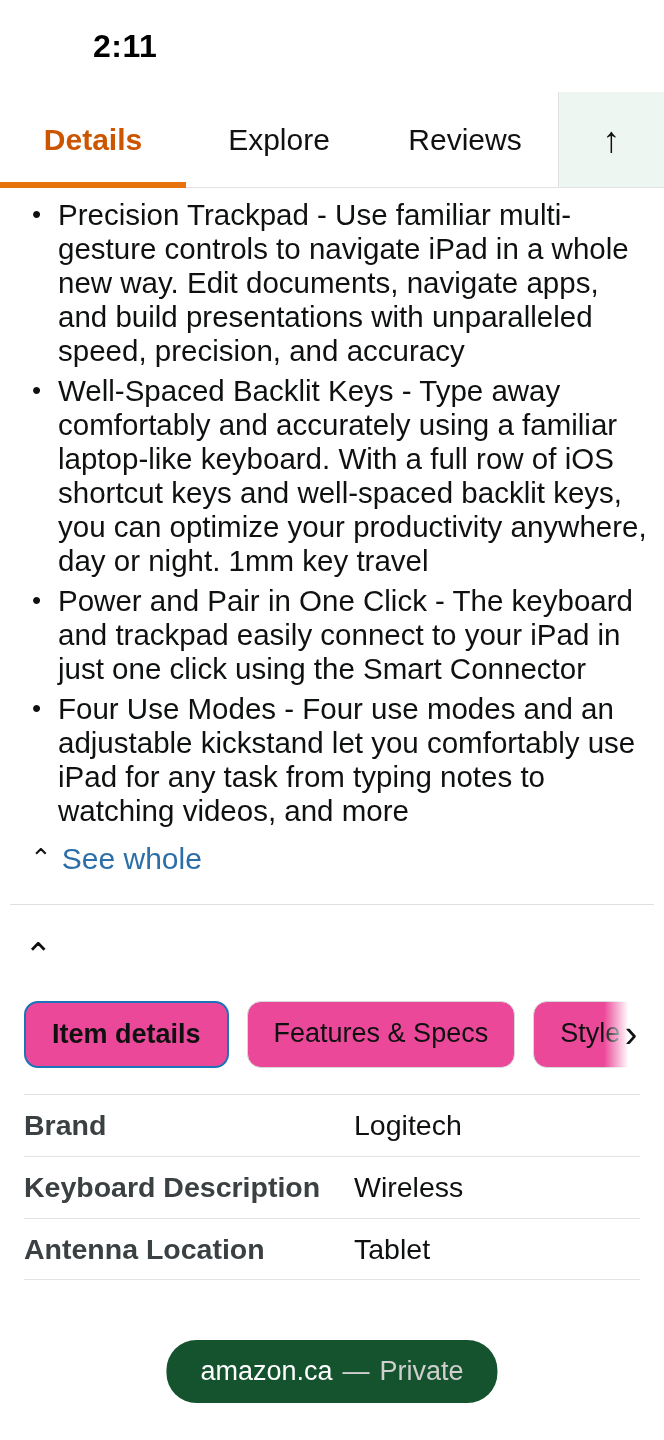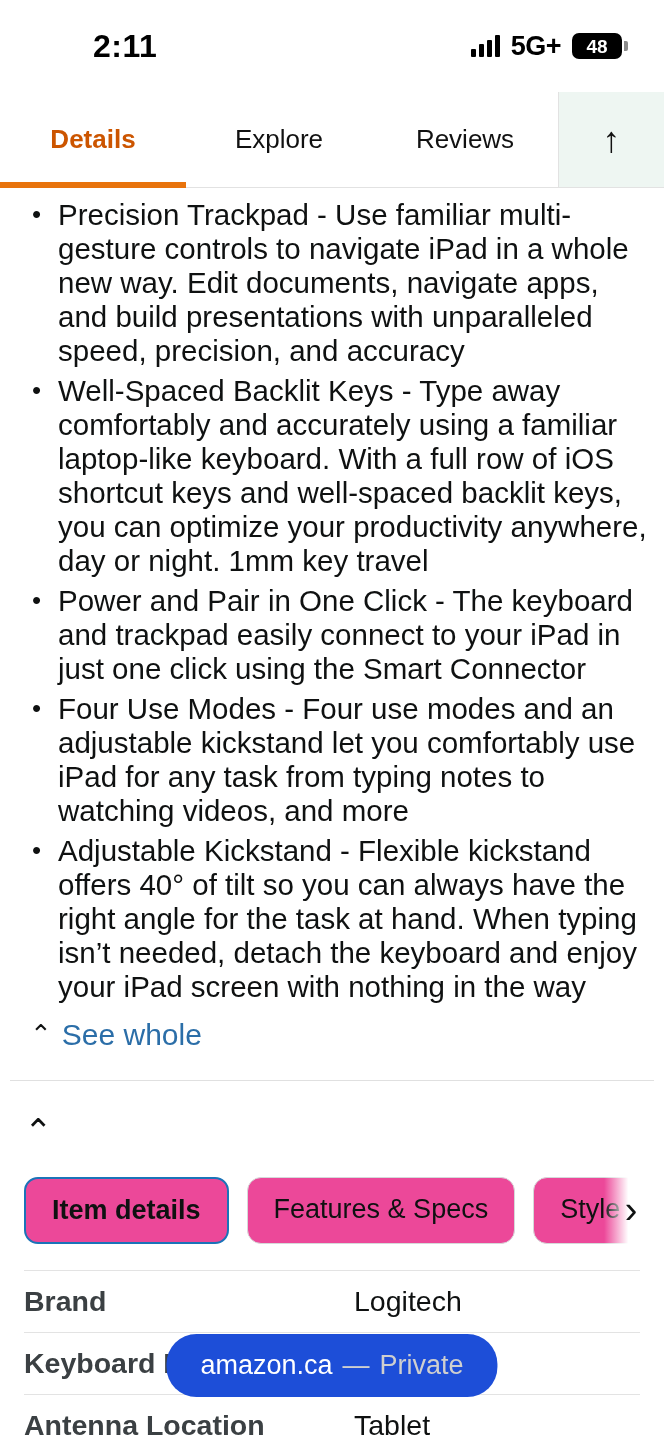--- a/index.html
+++ b/index.html
@@ -86,21 +86,21 @@
     display: flex;
     height: 96px;
     position: relative;
     border-bottom: 1px solid #e2e2e2;
   }
   .tab {
     flex: 1;
     display: flex;
     align-items: center;
     justify-content: center;
-    font-size: 26px;
+    font-size: 30px;
     color: #111;
     position: relative;
   }
   .tab.active { color: #cc5500; font-weight: bold; }
   .tab.active::after {
     content: "";
     position: absolute;
     left: 0; right: 0; bottom: -1px;
     height: 6px;
     background: #e8730c;
@@ -230,49 +230,37 @@
   .spec-val {
     font-size: 28.5px;
     color: #0f1111;
   }
 
   
   .private-pill {
     position: absolute;
     left: 50%;
     transform: translateX(-50%);
-    bottom: 43px;
-    background: #1d4ed8;
+    bottom: 37px;
+    background: #14532d;
     color: #fff;
     border-radius: 30px;
     padding: 16px 34px;
     font-size: 27px;
     display: flex;
     gap: 10px;
     white-space: nowrap;
   }
   .private-pill .dim { color: #cfcfcf; }
 </style>
 </head>
 <body>
 
 <div class="status-bar">
   <div class="status-time">2:11</div>
-  <div class="status-right">
-    <div class="signal-bars">
-      <i></i>
-        <i></i>
-        <i></i>
-        <i></i>
-    </div>
-    <div class="net-label">5G+</div>
-    <div class="battery">
-      <span>48</span>
-    </div>
-  </div>
 </div>
 
 <div class="tabs">
   <div class="tab active">
     <span>Details</span>
   </div>
   <div class="tab">
     <span>Explore</span>
   </div>
   <div class="tab">
@@ -282,21 +270,20 @@
     <span>↑</span>
   </div>
 </div>
 
 <div class="content">
   <ul class="bullets">
     <li>Precision Trackpad - Use familiar multi-gesture controls to navigate iPad in a whole new way. Edit documents, navigate apps, and build presentations with unparalleled speed, precision, and accuracy</li>
     <li>Well-Spaced Backlit Keys - Type away comfortably and accurately using a familiar laptop-like keyboard. With a full row of iOS shortcut keys and well-spaced backlit keys, you can optimize your productivity anywhere, day or night. 1mm key travel</li>
     <li>Power and Pair in One Click - The keyboard and trackpad easily connect to your iPad in just one click using the Smart Connector</li>
     <li>Four Use Modes - Four use modes and an adjustable kickstand let you comfortably use iPad for any task from typing notes to watching videos, and more</li>
-    <li>Adjustable Kickstand - Flexible kickstand offers 40° of tilt so you can always have the right angle for the task at hand. When typing isn’t needed, detach the keyboard and enjoy your iPad screen with nothing in the way</li>
   </ul>
 
   <div class="see-less">
     <span class="chev">⌃</span>
     <span class="txt">See whole</span>
   </div>
 </div>
 
 <div class="divider"></div>
 

